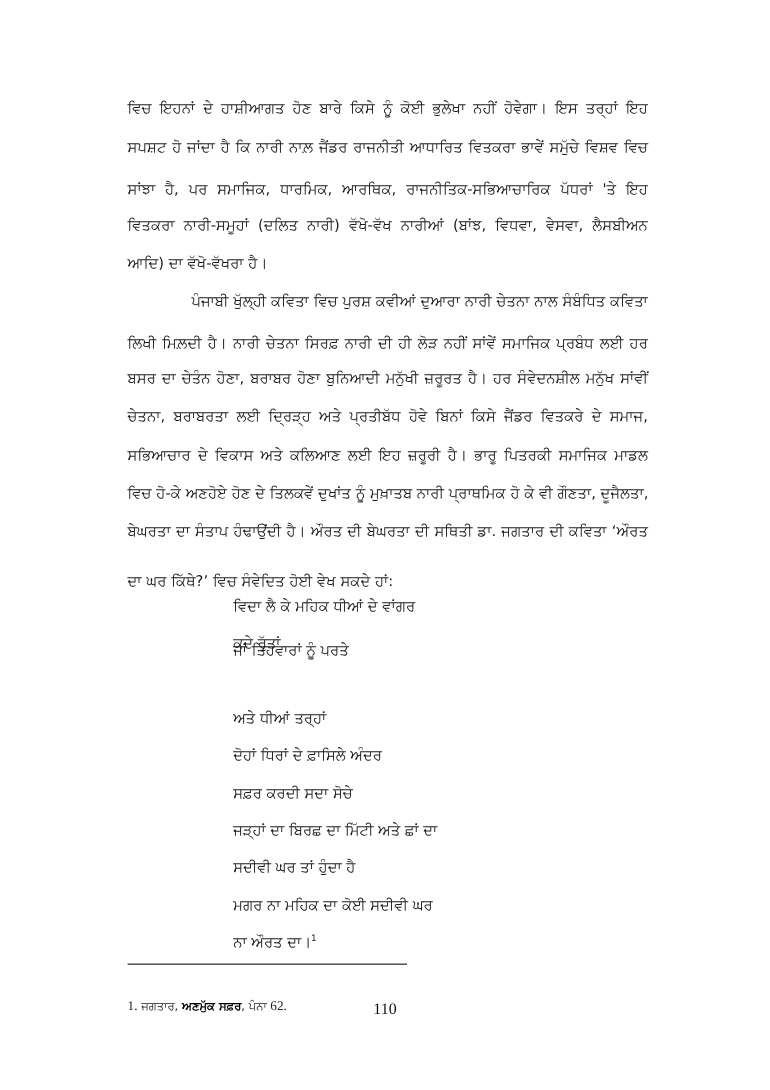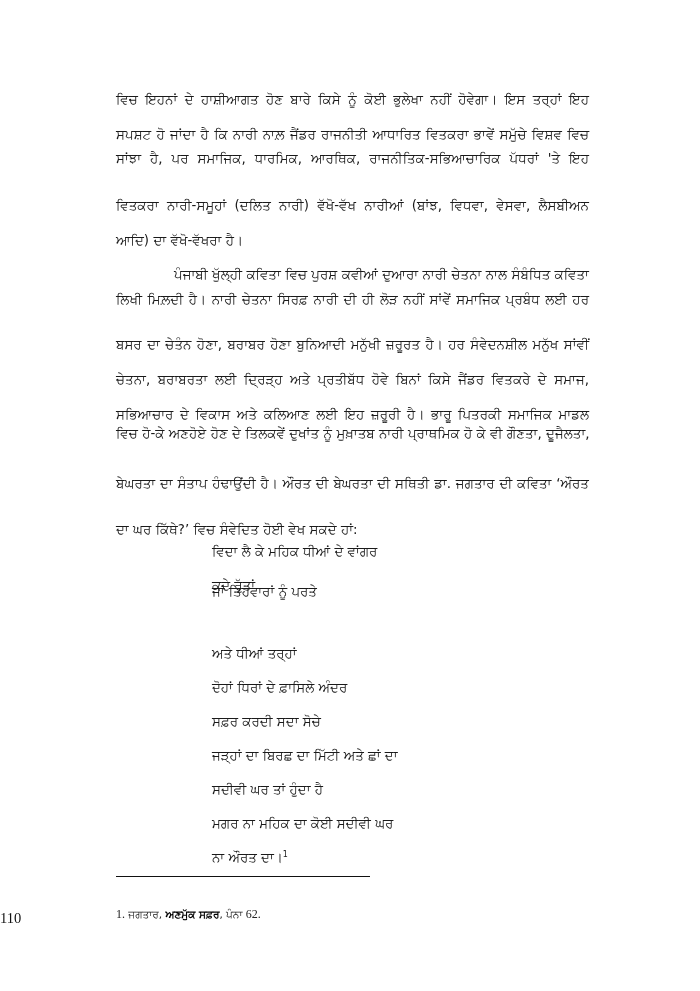--- a/index.html
+++ b/index.html
@@ -62,51 +62,51 @@
     .footnote .num, .footnote .page-ref {
       font-family: "Liberation Serif", serif;
       font-size: 12px;
     }
     .footnote .title { font-weight: bold; color: #000; }
     .page-number {
       position: absolute;
       left: 0;
       width: 700px;
       top: 910px;
-      text-align: left;
+      text-align: center;
       font-family: "Liberation Serif", serif;
       font-size: 14.5px;
       color: #111;
     }
     sup.fn {
       font-size: 8px;
       vertical-align: super;
       line-height: 0;
     }
   </style>
 </head>
 <body>
 
 <div class="page">
 
   <div>
     <div class="line justify" style="top:90px">ਵਿਚ ਇਹਨਾਂ ਦੇ ਹਾਸ਼ੀਆਗਤ ਹੋਣ ਬਾਰੇ ਕਿਸੇ ਨੂੰ ਕੋਈ ਭੁਲੇਖਾ ਨਹੀਂ ਹੋਵੇਗਾ। ਇਸ ਤਰ੍ਹਾਂ ਇਹ</div>
     <div class="line justify" style="top:125px">ਸਪਸ਼ਟ ਹੋ ਜਾਂਦਾ ਹੈ ਕਿ ਨਾਰੀ ਨਾਲ਼ ਜੈਂਡਰ ਰਾਜਨੀਤੀ ਆਧਾਰਿਤ ਵਿਤਕਰਾ ਭਾਵੇਂ ਸਮੁੱਚੇ ਵਿਸ਼ਵ ਵਿਚ</div>
-    <div class="line justify" style="top:149px">ਸਾਂਝਾ ਹੈ, ਪਰ ਸਮਾਜਿਕ, ਧਾਰਮਿਕ, ਆਰਥਿਕ, ਰਾਜਨੀਤਿਕ-ਸਭਿਆਚਾਰਿਕ ਪੱਧਰਾਂ 'ਤੇ ਇਹ</div>
+    <div class="line justify" style="top:163px">ਸਾਂਝਾ ਹੈ, ਪਰ ਸਮਾਜਿਕ, ਧਾਰਮਿਕ, ਆਰਥਿਕ, ਰਾਜਨੀਤਿਕ-ਸਭਿਆਚਾਰਿਕ ਪੱਧਰਾਂ 'ਤੇ ਇਹ</div>
     <div class="line justify" style="top:196px">ਵਿਤਕਰਾ ਨਾਰੀ-ਸਮੂਹਾਂ (ਦਲਿਤ ਨਾਰੀ) ਵੱਖੋ-ਵੱਖ ਨਾਰੀਆਂ (ਬਾਂਝ, ਵਿਧਵਾ, ਵੇਸਵਾ, ਲੈਸਬੀਅਨ</div>
     <div class="line" style="top:231px">ਆਦਿ) ਦਾ ਵੱਖੋ-ਵੱਖਰਾ ਹੈ।</div>
   </div>
 
   <div>
     <div class="line justify indent" style="top:265px">ਪੰਜਾਬੀ ਖੁੱਲ੍ਹੀ ਕਵਿਤਾ ਵਿਚ ਪੁਰਸ਼ ਕਵੀਆਂ ਦੁਆਰਾ ਨਾਰੀ ਚੇਤਨਾ ਨਾਲ ਸੰਬੰਧਿਤ ਕਵਿਤਾ</div>
-    <div class="line justify" style="top:290px">ਲਿਖੀ ਮਿਲ਼ਦੀ ਹੈ। ਨਾਰੀ ਚੇਤਨਾ ਸਿਰਫ਼ ਨਾਰੀ ਦੀ ਹੀ ਲੋੜ ਨਹੀਂ ਸਾਂਵੇਂ ਸਮਾਜਿਕ ਪ੍ਰਬੰਧ ਲਈ ਹਰ</div>
+    <div class="line justify" style="top:303px">ਲਿਖੀ ਮਿਲ਼ਦੀ ਹੈ। ਨਾਰੀ ਚੇਤਨਾ ਸਿਰਫ਼ ਨਾਰੀ ਦੀ ਹੀ ਲੋੜ ਨਹੀਂ ਸਾਂਵੇਂ ਸਮਾਜਿਕ ਪ੍ਰਬੰਧ ਲਈ ਹਰ</div>
     <div class="line justify" style="top:335px">ਬਸਰ ਦਾ ਚੇਤੰਨ ਹੋਣਾ, ਬਰਾਬਰ ਹੋਣਾ ਬੁਨਿਆਦੀ ਮਨੁੱਖੀ ਜ਼ਰੂਰਤ ਹੈ। ਹਰ ਸੰਵੇਦਨਸ਼ੀਲ ਮਨੁੱਖ ਸਾਂਵੀਂ</div>
     <div class="line justify" style="top:370px">ਚੇਤਨਾ, ਬਰਾਬਰਤਾ ਲਈ ਦ੍ਰਿੜ੍ਹ ਅਤੇ ਪ੍ਰਤੀਬੱਧ ਹੋਵੇ ਬਿਨਾਂ ਕਿਸੇ ਜੈਂਡਰ ਵਿਤਕਰੇ ਦੇ ਸਮਾਜ,</div>
     <div class="line justify" style="top:405px">ਸਭਿਆਚਾਰ ਦੇ ਵਿਕਾਸ ਅਤੇ ਕਲਿਆਣ ਲਈ ਇਹ ਜ਼ਰੂਰੀ ਹੈ। ਭਾਰੂ ਪਿਤਰਕੀ ਸਮਾਜਿਕ ਮਾਡਲ</div>
-    <div class="line justify" style="top:424px">ਵਿਚ ਹੋ-ਕੇ ਅਣਹੋਏ ਹੋਣ ਦੇ ਤਿਲਕਵੇਂ ਦੁਖਾਂਤ ਨੂੰ ਮੁਖ਼ਾਤਬ ਨਾਰੀ ਪ੍ਰਾਥਮਿਕ ਹੋ ਕੇ ਵੀ ਗੌਣਤਾ, ਦੂਜੈਲਤਾ,</div>
+    <div class="line justify" style="top:440px">ਵਿਚ ਹੋ-ਕੇ ਅਣਹੋਏ ਹੋਣ ਦੇ ਤਿਲਕਵੇਂ ਦੁਖਾਂਤ ਨੂੰ ਮੁਖ਼ਾਤਬ ਨਾਰੀ ਪ੍ਰਾਥਮਿਕ ਹੋ ਕੇ ਵੀ ਗੌਣਤਾ, ਦੂਜੈਲਤਾ,</div>
     <div class="line justify" style="top:474px">ਬੇਘਰਤਾ ਦਾ ਸੰਤਾਪ ਹੰਢਾਉਂਦੀ ਹੈ। ਔਰਤ ਦੀ ਬੇਘਰਤਾ ਦੀ ਸਥਿਤੀ ਡਾ. ਜਗਤਾਰ ਦੀ ਕਵਿਤਾ ‘ਔਰਤ</div>
     <div class="line" style="top:520px">ਦਾ ਘਰ ਕਿੱਥੇ?’ ਵਿਚ ਸੰਵੇਦਿਤ ਹੋਈ ਵੇਖ ਸਕਦੇ ਹਾਂ:</div>
   </div>
 
   <div>
     <div class="verse" style="top:542px">ਵਿਦਾ ਲੈ ਕੇ ਮਹਿਕ ਧੀਆਂ ਦੇ ਵਾਂਗਰ</div>
     <div class="verse" style="top:576px">ਕਦੇ ਰੁੱਤਾਂ</div>
     <div class="verse" style="top:582px">ਜਾਂ ਤਿਹਵਾਰਾਂ ਨੂੰ ਪਰਤੇ</div>
     <div class="verse" style="top:644px">ਅਤੇ ਧੀਆਂ ਤਰ੍ਹਾਂ</div>
     <div class="verse" style="top:678px">ਦੋਹਾਂ ਧਿਰਾਂ ਦੇ ਫ਼ਾਸਿਲੇ ਅੰਦਰ</div>

